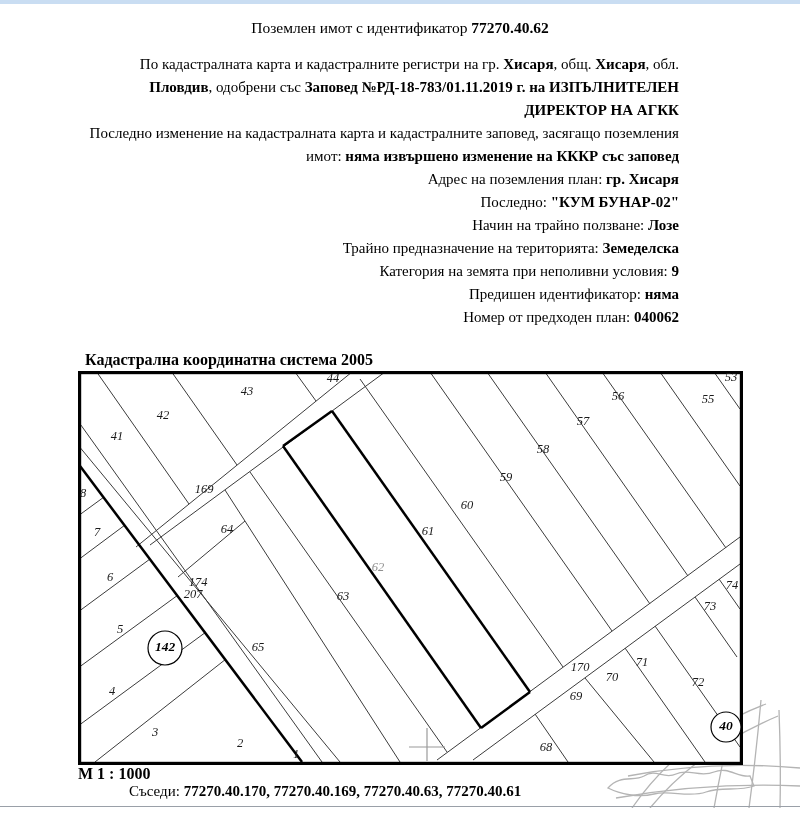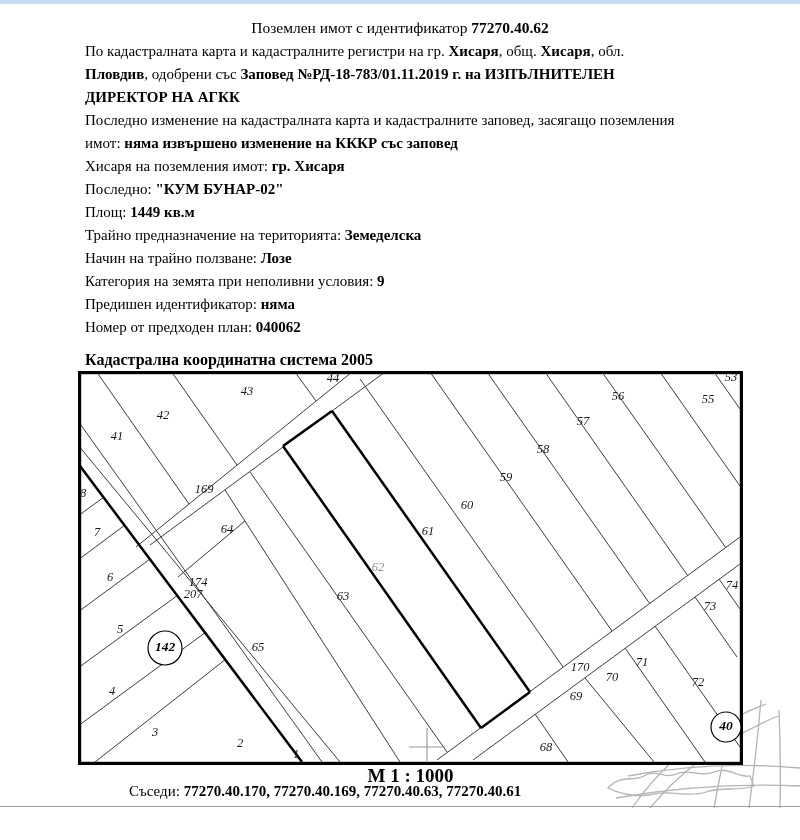--- a/index.html
+++ b/index.html
@@ -3,28 +3,28 @@
 <meta charset="utf-8">
 <style>
   html,body{margin:0;padding:0;}
   body{
     width:800px;height:840px;position:relative;overflow:hidden;
     background:#ffffff;font-family:"Liberation Serif",serif;color:#000;
   }
   .topbar{position:absolute;left:0;top:0;width:800px;height:4px;background:#c9ddf2;}
   .title{position:absolute;left:0;top:19px;width:800px;text-align:center;font-size:15.5px;}
   .title b{font-weight:bold;}
-  .bodytext{position:absolute;left:85px;top:40px;width:594px;font-size:15px;}
+  .bodytext{position:absolute;left:85px;top:53px;width:594px;font-size:15px;text-align:right;}
   .bodytext p{margin:0;line-height:23px;}
   .bodytext b{font-weight:bold;}
   .coords{position:absolute;left:85px;top:351px;font-size:16px;font-weight:bold;}
   .mapwrap{position:absolute;left:78px;top:371px;z-index:1;}
   .watermark{position:absolute;left:598px;top:684px;z-index:0;}
-  .scale{position:absolute;left:78px;top:765px;width:665px;text-align:center;
-         font-size:19px;font-weight:bold;z-index:2;}
+  .scale{position:absolute;left:78px;top:765px;width:665px;text-align:left;
+         font-size:16px;font-weight:bold;z-index:2;}
   .neighbors{position:absolute;left:85px;top:783px;font-size:15px;z-index:2;margin-left:44px;}
   .neighbors b{font-weight:bold;}
   .divider{position:absolute;left:0;top:806px;width:800px;height:0;
            border-top:1.5px solid #9aa0a8;z-index:2;}
   .plabel{font-family:"Liberation Serif",serif;font-style:italic;font-size:12.5px;
           fill:#1a1a1a;text-anchor:middle;dominant-baseline:middle;}
   .plabel.gray{fill:#909090;}
   .badge{font-family:"Liberation Serif",serif;font-style:italic;font-weight:bold;
          font-size:13.5px;fill:#000;text-anchor:middle;dominant-baseline:middle;}
 </style>
@@ -33,25 +33,24 @@
 
 <div class="topbar"></div>
 
 <div class="title">
   <span>Поземлен имот с идентификатор </span><b>77270.40.62</b>
 </div>
 
 <div class="bodytext">
     <p><span>По кадастралната карта и кадастралните регистри на гр. </span><b>Хисаря</b><span>, общ. </span><b>Хисаря</b><span>, обл. </span><b>Пловдив</b><span>, одобрени със </span><b>Заповед №РД-18-783/01.11.2019 г. на ИЗПЪЛНИТЕЛЕН ДИРЕКТОР НА АГКК</b></p>
     <p><span>Последно изменение на кадастралната карта и кадастралните заповед, засягащо поземления имот: </span><b>няма извършено изменение на КККР със заповед</b></p>
-    <p><span>Хисаря на поземления имот: </span><b>гр. Хисаря</b></p>
+    <p><span>Адрес на поземления план: </span><b>гр. Хисаря</b></p>
     <p><span>Последно: </span><b>"КУМ БУНАР-02"</b></p>
-    <p><span>Площ: </span><b>1449 кв.м</b></p>
+    <p><span>Начин на трайно ползване: </span><b>Лозе</b></p>
     <p><span>Трайно предназначение на територията: </span><b>Земеделска</b></p>
-    <p><span>Начин на трайно ползване: </span><b>Лозе</b></p>
     <p><span>Категория на земята при неполивни условия: </span><b>9</b></p>
     <p><span>Предишен идентификатор: </span><b>няма</b></p>
     <p><span>Номер от предходен план: </span><b>040062</b></p>
   </div>
 
 <div class="coords">Кадастрална координатна система 2005</div>
 
 <div class="watermark">
   <svg width="202" height="124" viewBox="0 0 202 124">
     <g fill="none" stroke="#b4b4b4" stroke-width="1.3">

